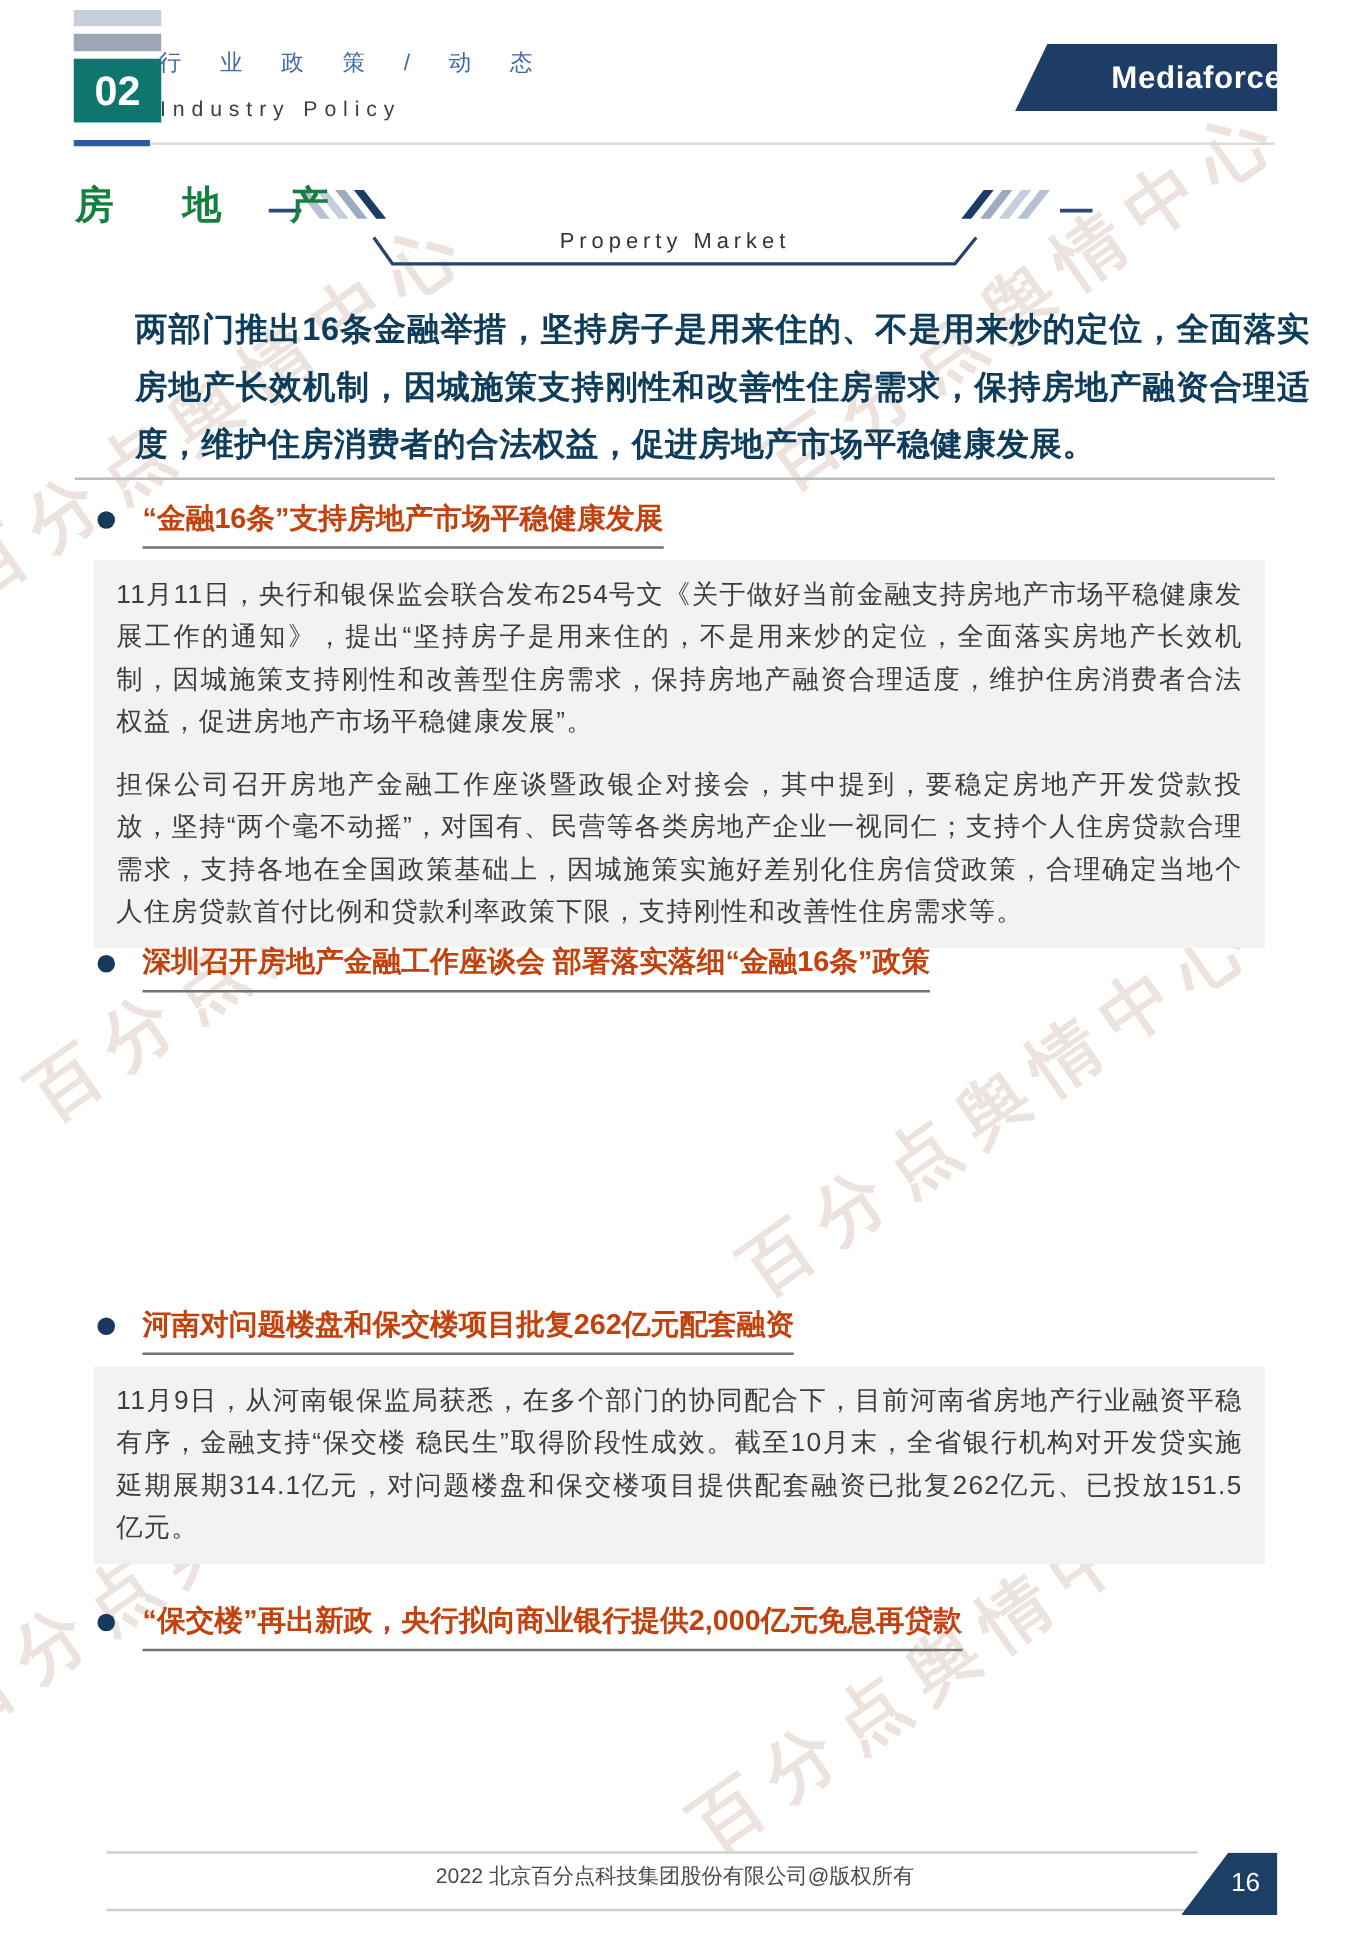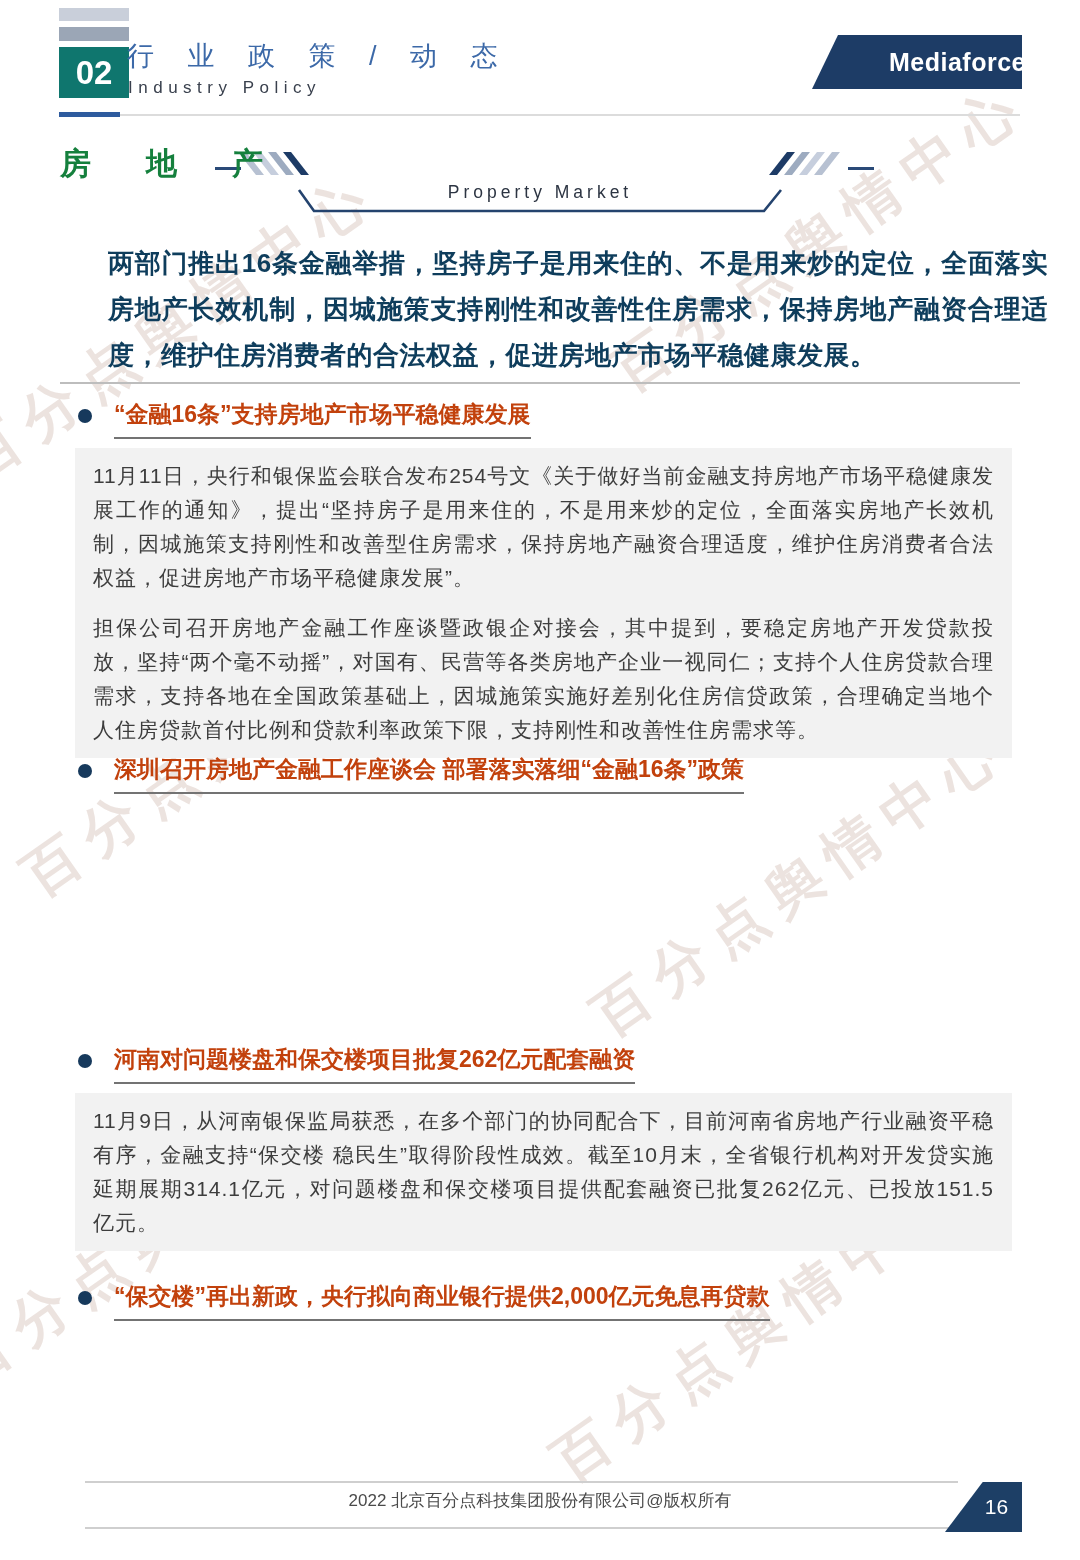--- a/index.html
+++ b/index.html
@@ -19,21 +19,21 @@
     z-index:0;
   }
 
   
   .hdr-bar1{position:absolute;left:59px;top:8px;width:70px;height:13px;background:#c9cfda;z-index:2;}
   .hdr-bar2{position:absolute;left:59px;top:27px;width:70px;height:14px;background:#9ba6b6;z-index:2;}
   .hdr-badge{
     position:absolute;left:59px;top:47px;width:70px;height:51px;background:#0f766e;
     color:#fff;font-size:33px;font-weight:bold;display:flex;align-items:center;justify-content:center;z-index:2;
   }
-  .hdr-title{position:absolute;left:127px;top:38px;font-size:27px;color:#3c69a8;letter-spacing:13px;white-space:nowrap;z-index:2;}
+  .hdr-title{position:absolute;left:127px;top:38px;font-size:18px;color:#3c69a8;letter-spacing:13px;white-space:nowrap;z-index:2;}
   .hdr-sub{position:absolute;left:128px;top:78px;font-size:17px;color:#39404d;letter-spacing:5.5px;white-space:nowrap;z-index:2;}
   .hdr-rule-blue{position:absolute;left:59px;top:112px;width:61px;height:5px;background:#2e5b9e;z-index:2;}
   .hdr-rule-gray{position:absolute;left:120px;top:114px;width:900px;height:2px;background:#dcdcdc;z-index:1;}
 
   .logo{
     position:absolute;left:812px;top:35px;width:210px;height:54px;background:#1d3c66;
     clip-path:polygon(26px 0,100% 0,100% 100%,0 100%);
     display:flex;align-items:center;z-index:2;gap:35px;
   }
   .logo svg{margin-left:36px;}

